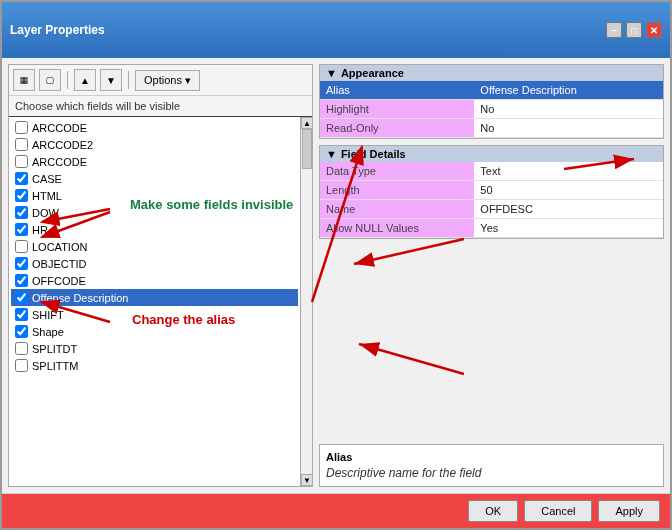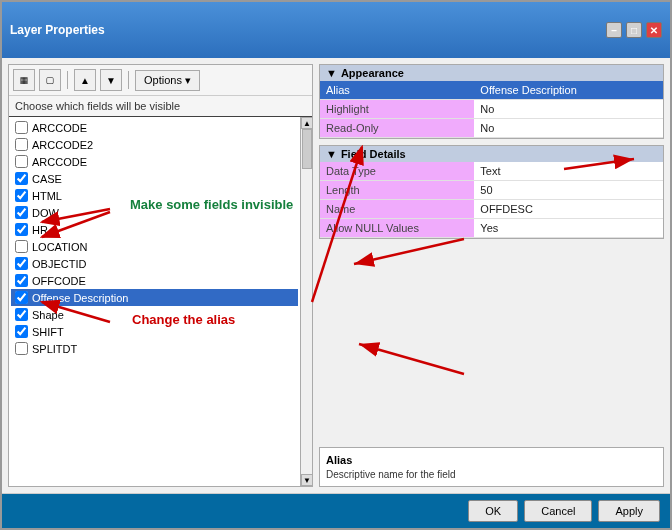--- a/index.html
+++ b/index.html
@@ -37,23 +37,23 @@
     .section-header { background: #c0cce0; padding: 2px 6px; font-size: 11px; font-weight: bold; display: flex; align-items: center; gap: 4px; }
     .prop-table { width: 100%; border-collapse: collapse; }
     .prop-table tr td { padding: 3px 6px; font-size: 11px; border-bottom: 1px solid #e0e0e0; }
     .prop-table tr td:first-child { color: #444; width: 45%; background: #f0abfc; }
     .prop-table tr td:last-child { color: #222; }
     .prop-table tr.highlighted td { background: #316ac5; color: white; }
     .prop-table tr.highlighted td:first-child { background: #316ac5; color: white; }
 
     .alias-section { border: 1px solid #aaa; background: white; padding: 6px; }
     .alias-title { font-size: 11px; font-weight: bold; margin-bottom: 3px; }
-    .alias-desc { font-size: 10px; color: #333; }
-
-    .bottom-bar { display: flex; justify-content: flex-end; padding: 6px 10px; gap: 6px; border-top: 1px solid #ccc; background: #0369a1; }
+    .alias-desc { font-size: 12px; color: #333; font-style: italic; }
+
+    .bottom-bar { display: flex; justify-content: flex-end; padding: 6px 10px; gap: 6px; border-top: 1px solid #ccc; background: #ef4444; }
     .bottom-btn { padding: 4px 16px; border: 1px solid #888; background: #e8e8e8; cursor: pointer; font-size: 11px; border-radius: 2px; }
 
     
     .arrows-overlay { position: absolute; top: 0; left: 0; width: 100%; height: 100%; pointer-events: none; z-index: 9; }
 
     .scrollbar { width: 12px; background: #f0f0f0; border-left: 1px solid #aaa; display: flex; flex-direction: column; }
     .scroll-btn { width: 12px; height: 12px; background: #ddd; border: 1px solid #aaa; display: flex; align-items: center; justify-content: center; font-size: 8px; cursor: pointer; }
     .scroll-track { flex: 1; background: #f0f0f0; }
     .scroll-thumb { width: 10px; height: 40px; background: #ccc; border: 1px solid #aaa; margin: 0 auto; }
 
@@ -141,29 +141,33 @@
               <div class="field-item">
                 <input type="checkbox" checked="" style="">
                 <span>OFFCODE</span>
               </div>
               <div class="field-item selected">
                 <input type="checkbox" checked="" style="">
                 <span>Offense Description</span>
               </div>
               <div class="field-item">
                 <input type="checkbox" checked="" style="">
+                <span>SHIFT</span>
+              </div>
+              <div class="field-item">
+                <input type="checkbox" checked="" style="">
                 <span>Shape</span>
               </div>
               <div class="field-item">
-                <input type="checkbox" checked="" style="">
-                <span>SHIFT</span>
-              </div>
-              <div class="field-item">
                 <input type="checkbox" style="">
                 <span>SPLITDT</span>
+              </div>
+              <div class="field-item">
+                <input type="checkbox" style="">
+                <span>SPLITTM</span>
               </div>
             </div>
         </div>
         <div class="scrollbar">
           <div class="scroll-btn">▲</div>
           <div class="scroll-track">
             <div class="scroll-thumb"></div>
           </div>
           <div class="scroll-btn">▼</div>
         </div>

